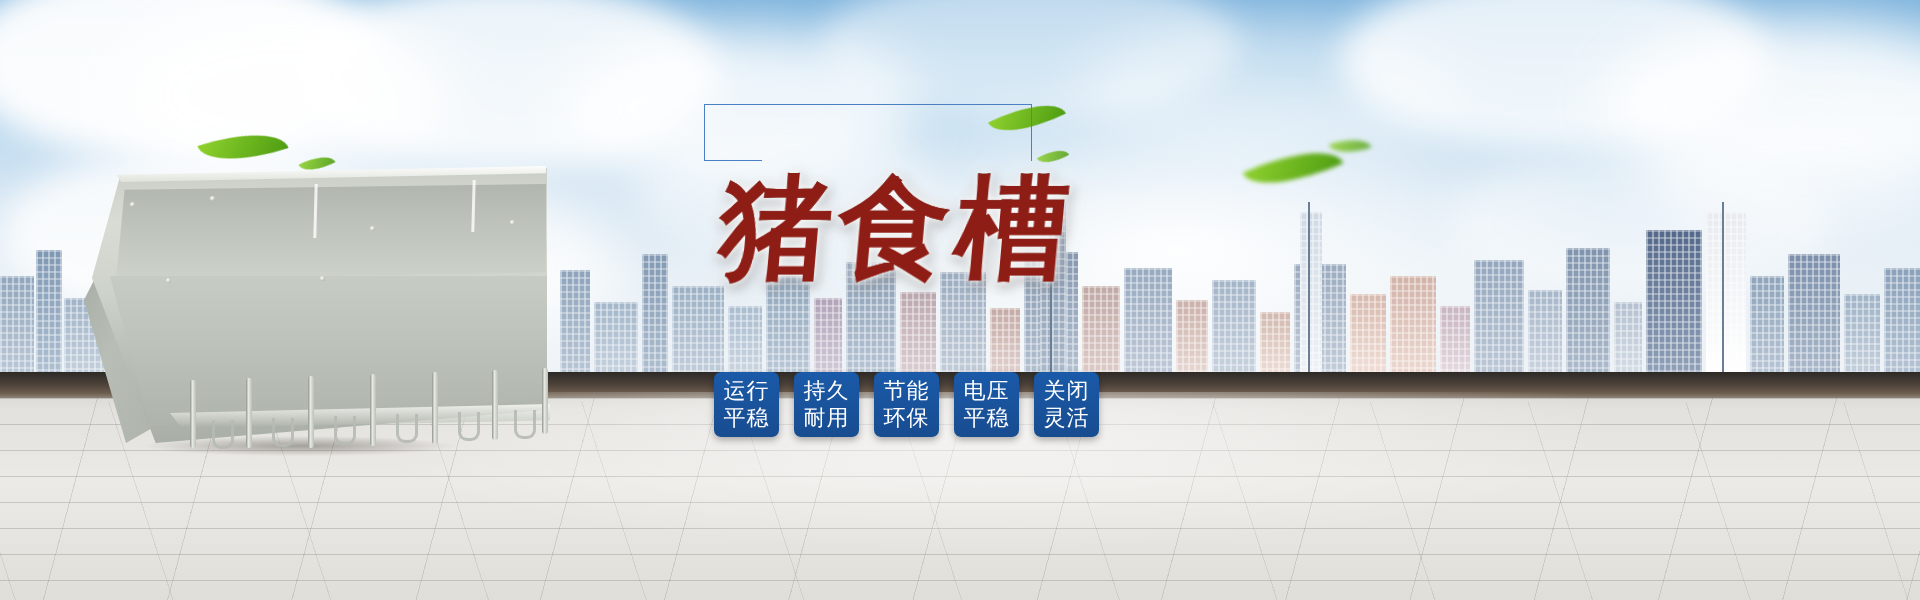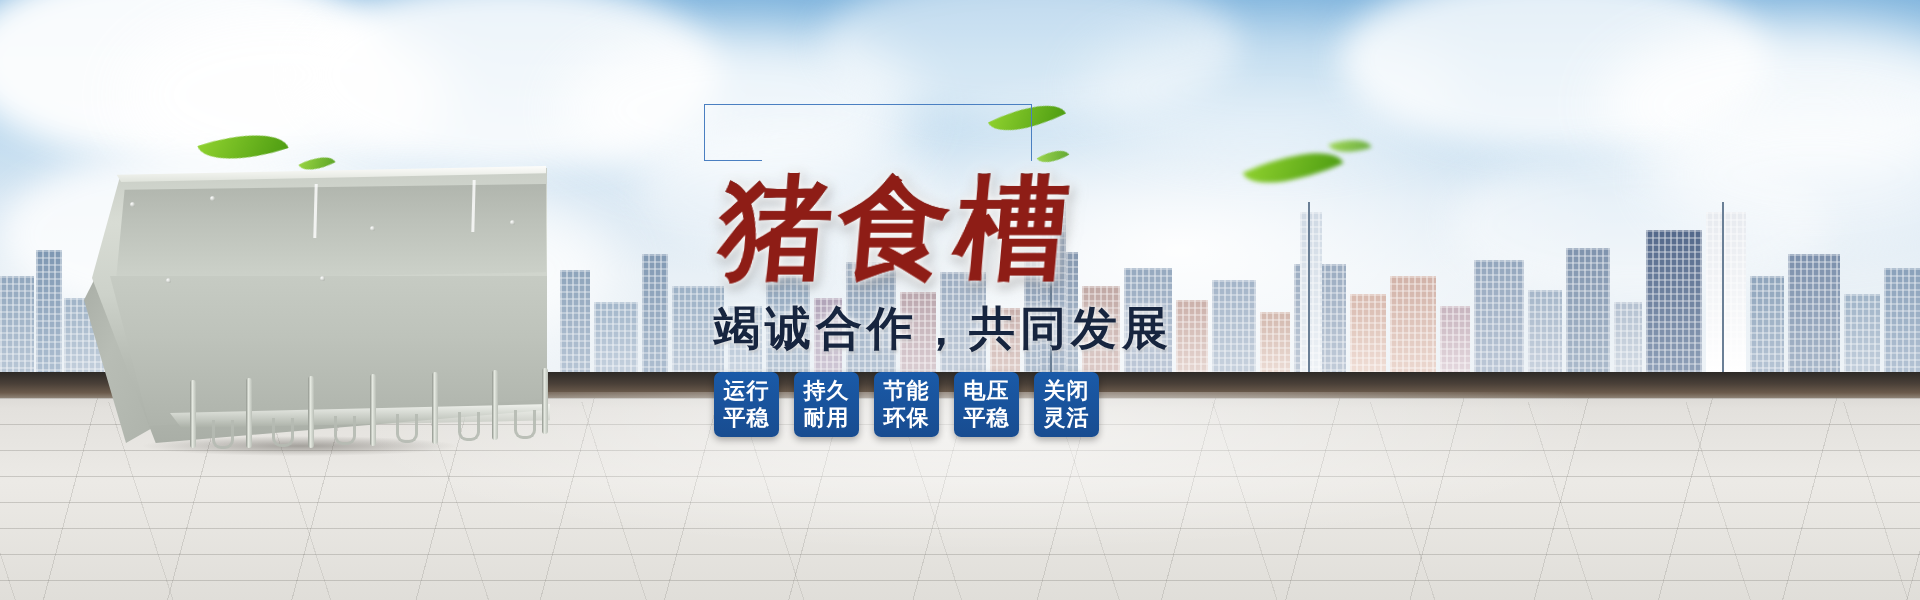--- a/index.html
+++ b/index.html
@@ -198,21 +198,21 @@
   .badges{
     position:absolute;left:14px;top:272px;
     display:flex;gap:15px;
   }
   .badge{
     width:65px;height:65px;border-radius:7px;
     background:linear-gradient(to bottom,#1a5aa8,#184c90);
     box-shadow:0 3px 7px rgba(0,0,0,.3);
     display:flex;flex-direction:column;
     align-items:center;justify-content:center;
-    color:#fff;font-size:22px;line-height:1.22;letter-spacing:1px;font-weight:bold;
+    color:#fff;font-size:22px;line-height:1.22;letter-spacing:1px;
   }
 </style>
 </head>
 <body>
 
 <div class="banner">
 
   <div class="sky">
     <div class="cloud c1"></div>
     <div class="cloud soft c2"></div>
@@ -398,21 +398,20 @@
   <div class="leaf leaf-r2"></div>
   <div class="leaf blurry leaf-r3"></div>
   <div class="leaf blurry leaf-r4"></div>
 
   <div class="copy">
 
     <div class="company-box"></div>
 
     <div class="headline">猪食槽</div>
 
-    <div class="subhead">竭诚合作，共同发展</div>
 
     <div class="badges">
       <div class="badge">
         <span>运行</span>
         <span>平稳</span>
       </div>
       <div class="badge">
         <span>持久</span>
         <span>耐用</span>
       </div>

